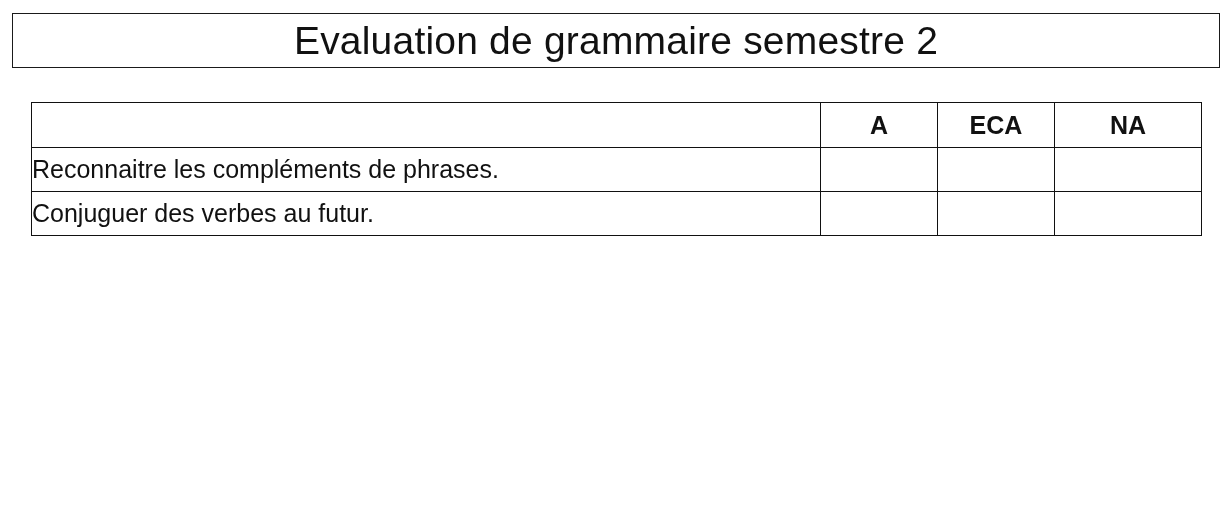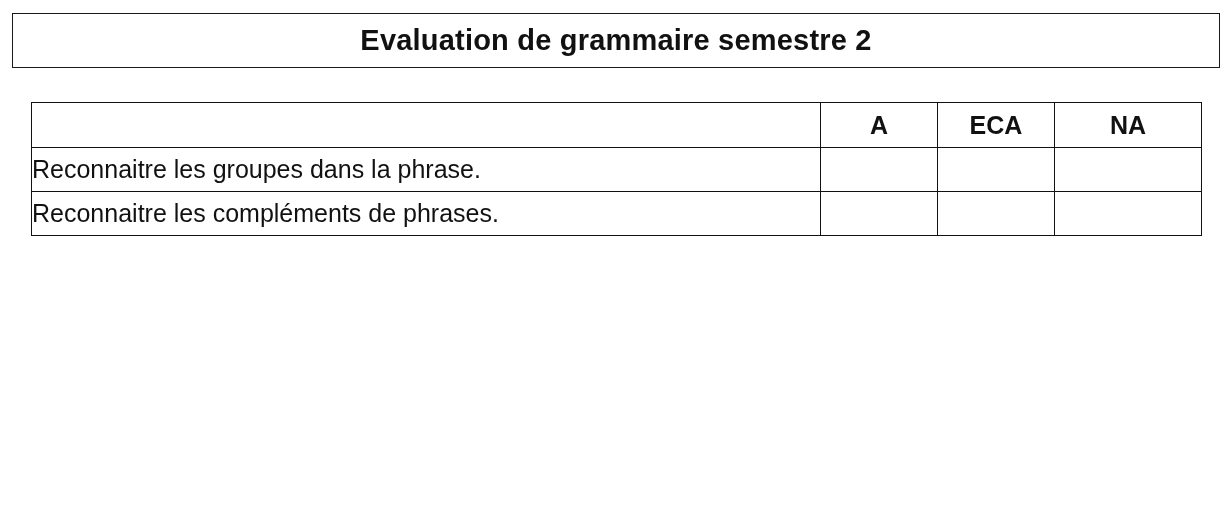--- a/index.html
+++ b/index.html
@@ -27,22 +27,22 @@
     top: 13px;
     width: 1208px;
     height: 55px;
     border: 1px solid #1a1a1a;
     box-sizing: border-box;
     display: flex;
     align-items: center;
     justify-content: center;
   }
   .title-text {
-    font-size: 29px;
-    font-weight: bold;
+    font-size: 39px;
+    font-weight: normal;
     letter-spacing: 0.2px;
     color: #111111;
     white-space: nowrap;
   }
   
   .grid {
     position: absolute;
     left: 31px;
     top: 102px;
     width: 1170px;
@@ -100,27 +100,27 @@
     <thead>
       <tr>
         <th class="head-blank"></th>
         <th class="head-cell">A</th>
         <th class="head-cell">ECA</th>
         <th class="head-cell">NA</th>
       </tr>
     </thead>
     <tbody>
       <tr>
-        <td class="skill-cell">Reconnaitre les groupes dans la phrase.</td>
+        <td class="skill-cell">Reconnaitre les compléments de phrases.</td>
         <td class="mark-cell"></td>
         <td class="mark-cell"></td>
         <td class="mark-cell"></td>
       </tr>
       <tr>
-        <td class="skill-cell">Reconnaitre les compléments de phrases.</td>
+        <td class="skill-cell">Conjuguer des verbes au futur.</td>
         <td class="mark-cell"></td>
         <td class="mark-cell"></td>
         <td class="mark-cell"></td>
       </tr>
     </tbody>
   </table>
 
 </div>
 
 </body></html>

